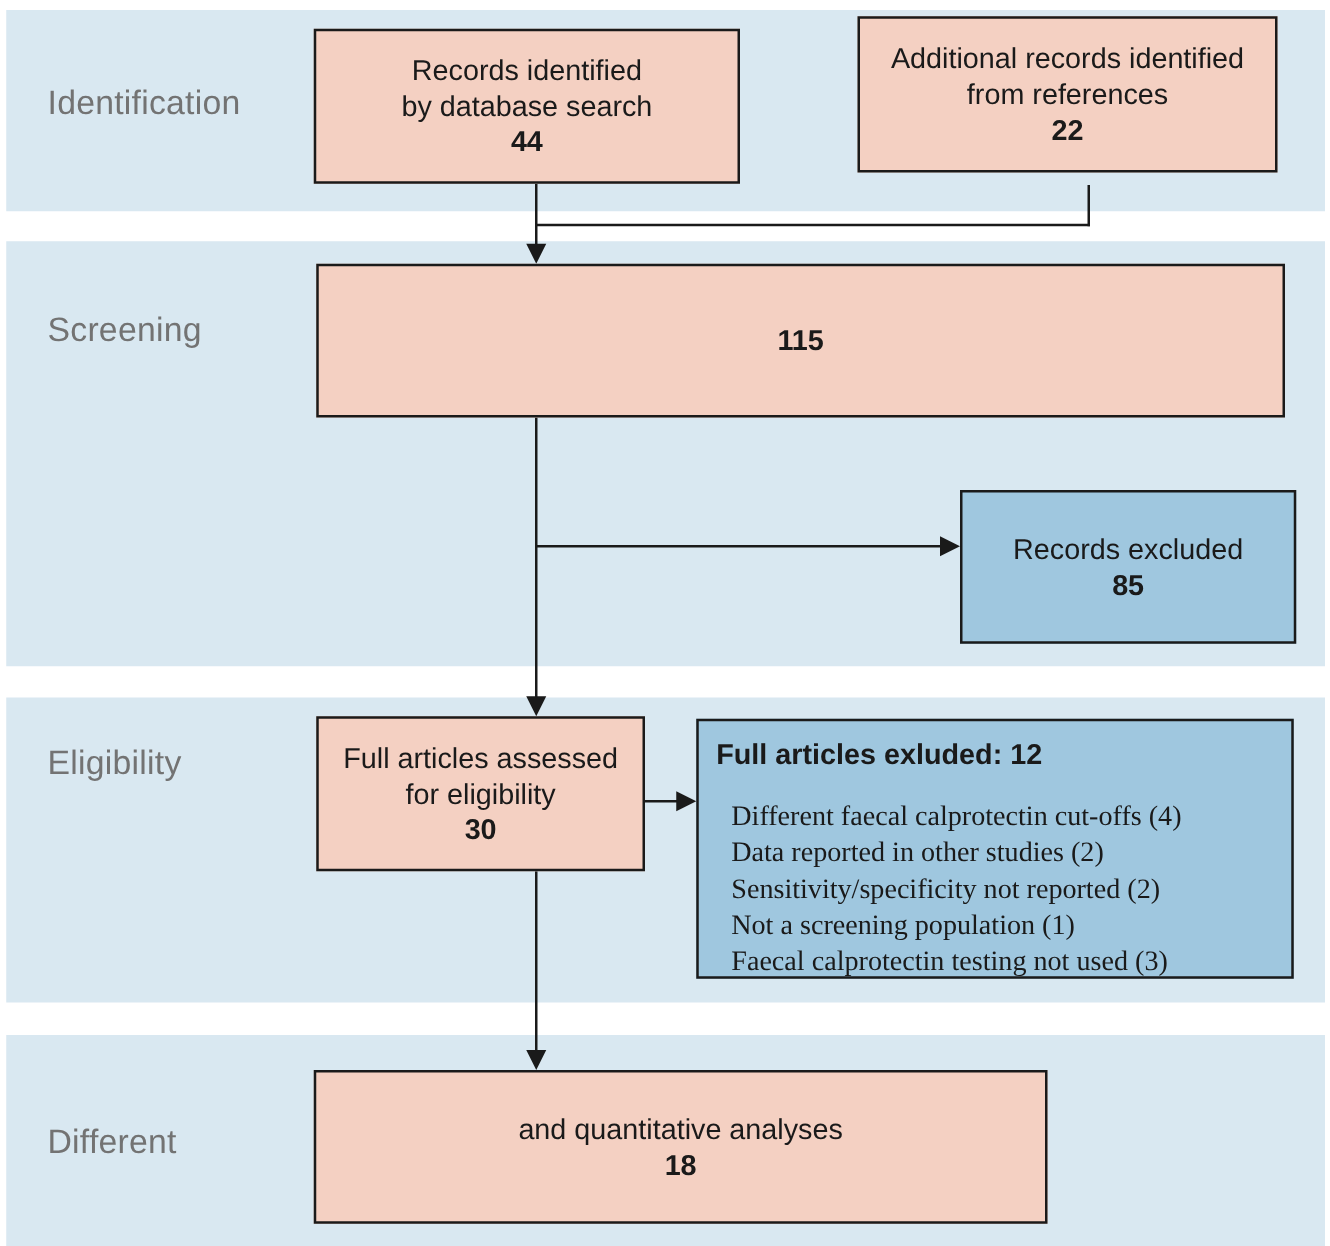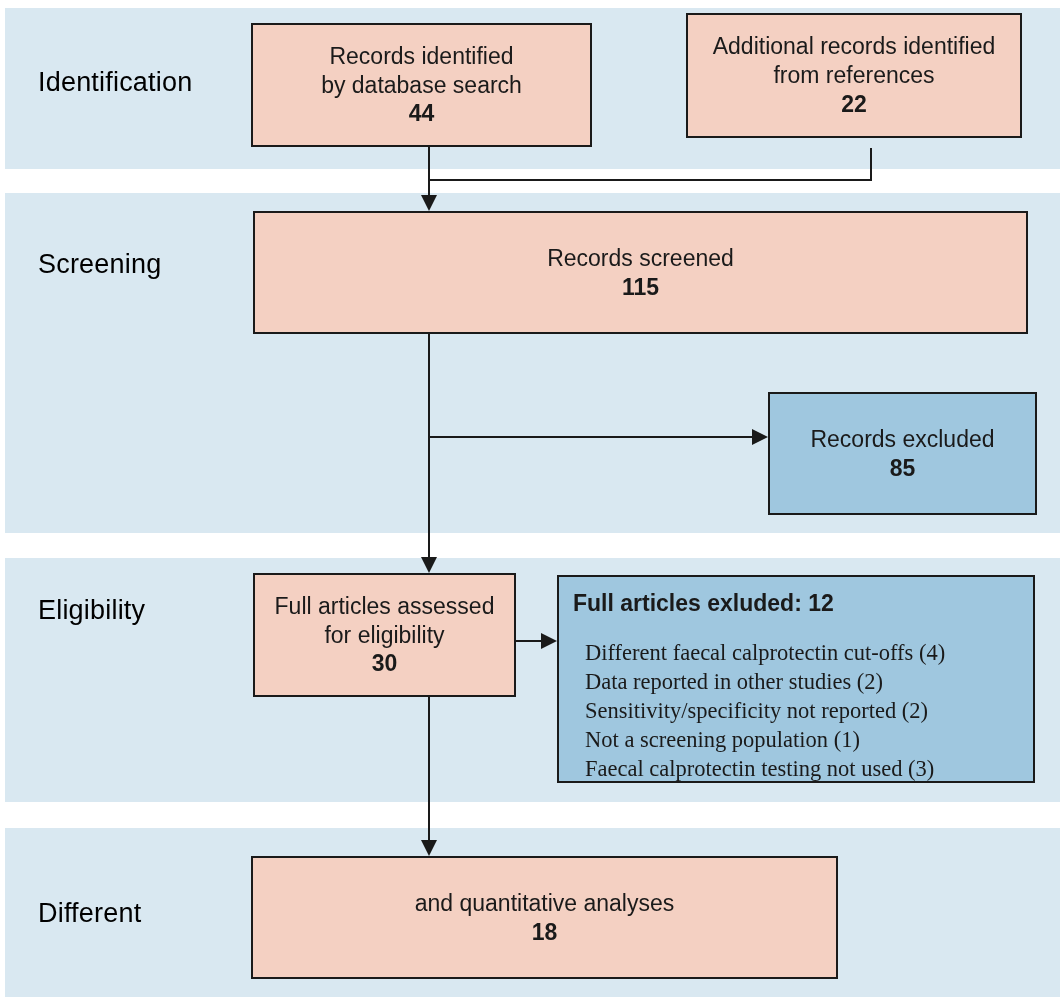--- a/index.html
+++ b/index.html
@@ -8,21 +8,21 @@
     font-family: "Liberation Sans", "DejaVu Sans", sans-serif;
     color: #1a1a1a;
   }
   .band { position: absolute; left: 5px; width: 1055px; background: #d9e8f1; }
   .band-identification { top: 8px;   height: 161px; }
   .band-screening      { top: 193px; height: 340px; }
   .band-eligibility    { top: 558px; height: 244px; }
   .band-included       { top: 828px; height: 169px; }
 
   .stage-label {
-    position: absolute; left: 38px; font-size: 27px; color: #000000;
+    position: absolute; left: 38px; font-size: 27px; color: #737373;
     letter-spacing: 0.2px;
   }
   .lbl-identification { top: 67px; }
   .lbl-screening      { top: 249px; }
   .lbl-eligibility    { top: 595px; }
   .lbl-included       { top: 898px; }
 
   .node {
     position: absolute; box-sizing: border-box; border: 2px solid #1a1a1a;
     display: flex; flex-direction: column; align-items: center; justify-content: center;
@@ -96,21 +96,20 @@
   <div class="count">44</div>
 </div>
 
 <div class="node pink box-additional">
   <div>Additional records identified</div>
   <div>from references</div>
   <div class="count">22</div>
 </div>
 
 <div class="node pink box-screened">
-  <div>Records screened</div>
   <div class="count">115</div>
 </div>
 
 <div class="node blue box-excluded">
   <div>Records excluded</div>
   <div class="count">85</div>
 </div>
 
 <div class="node pink box-assessed">
   <div>Full articles assessed</div>

